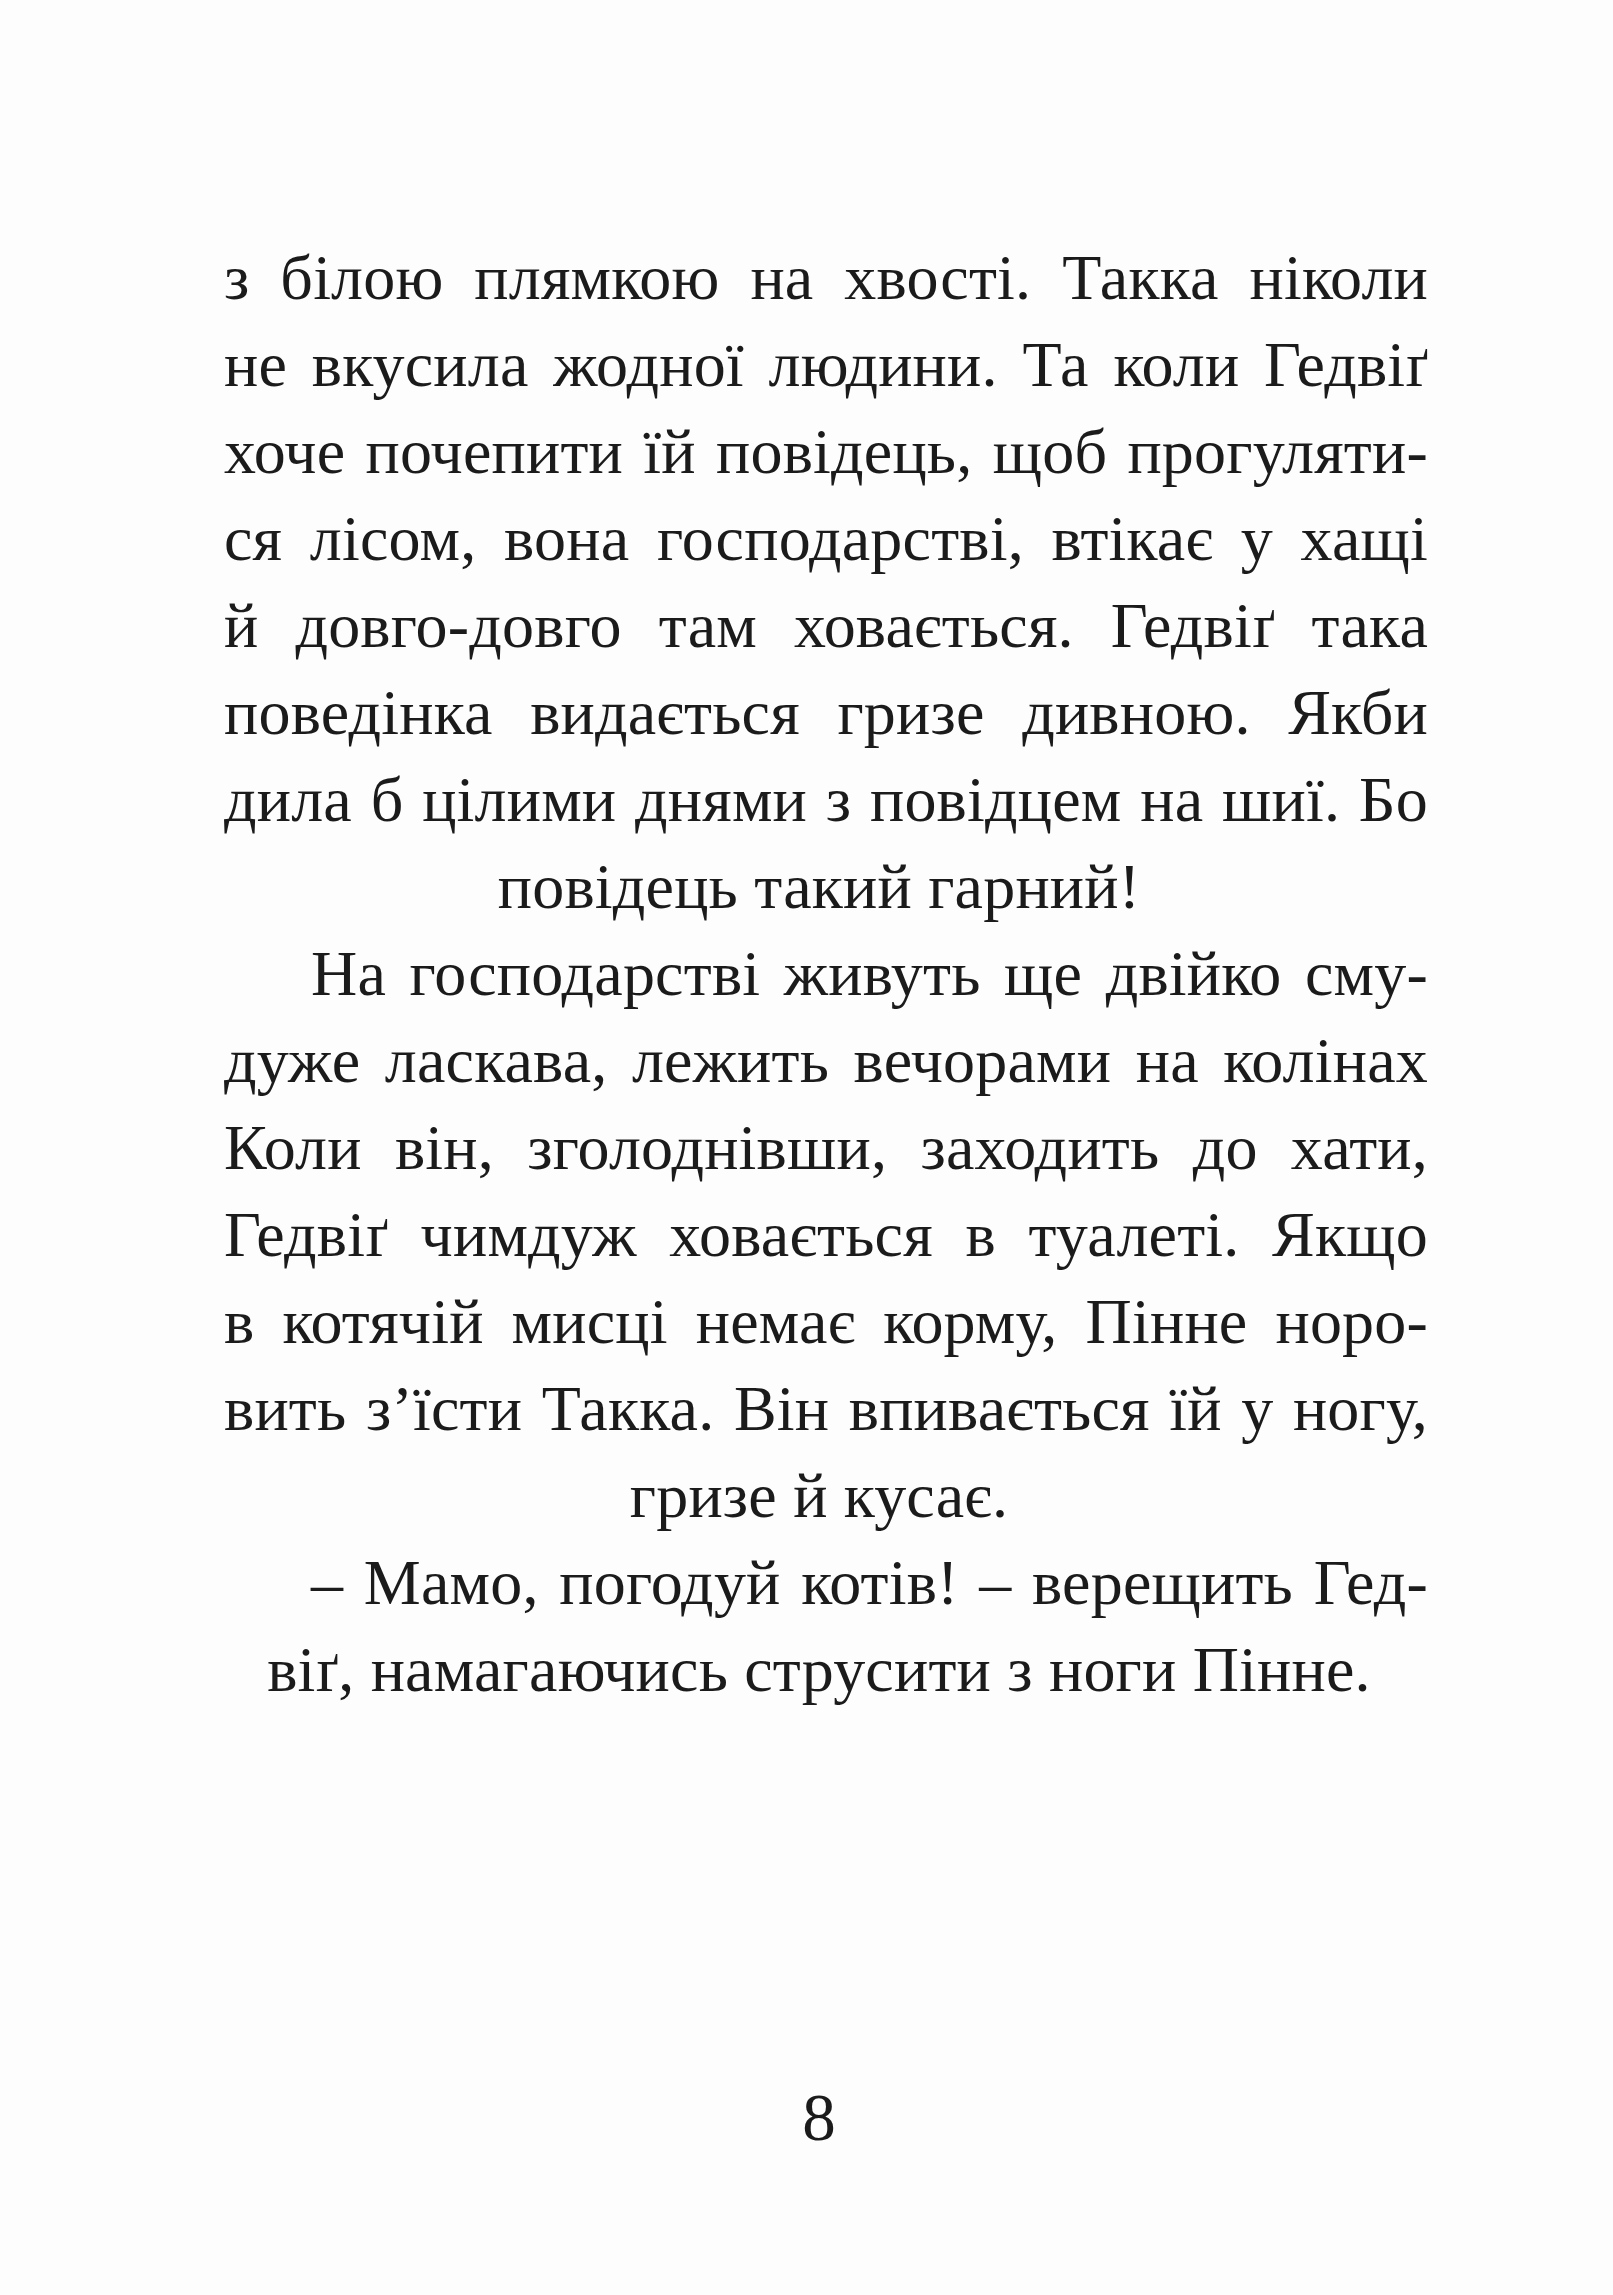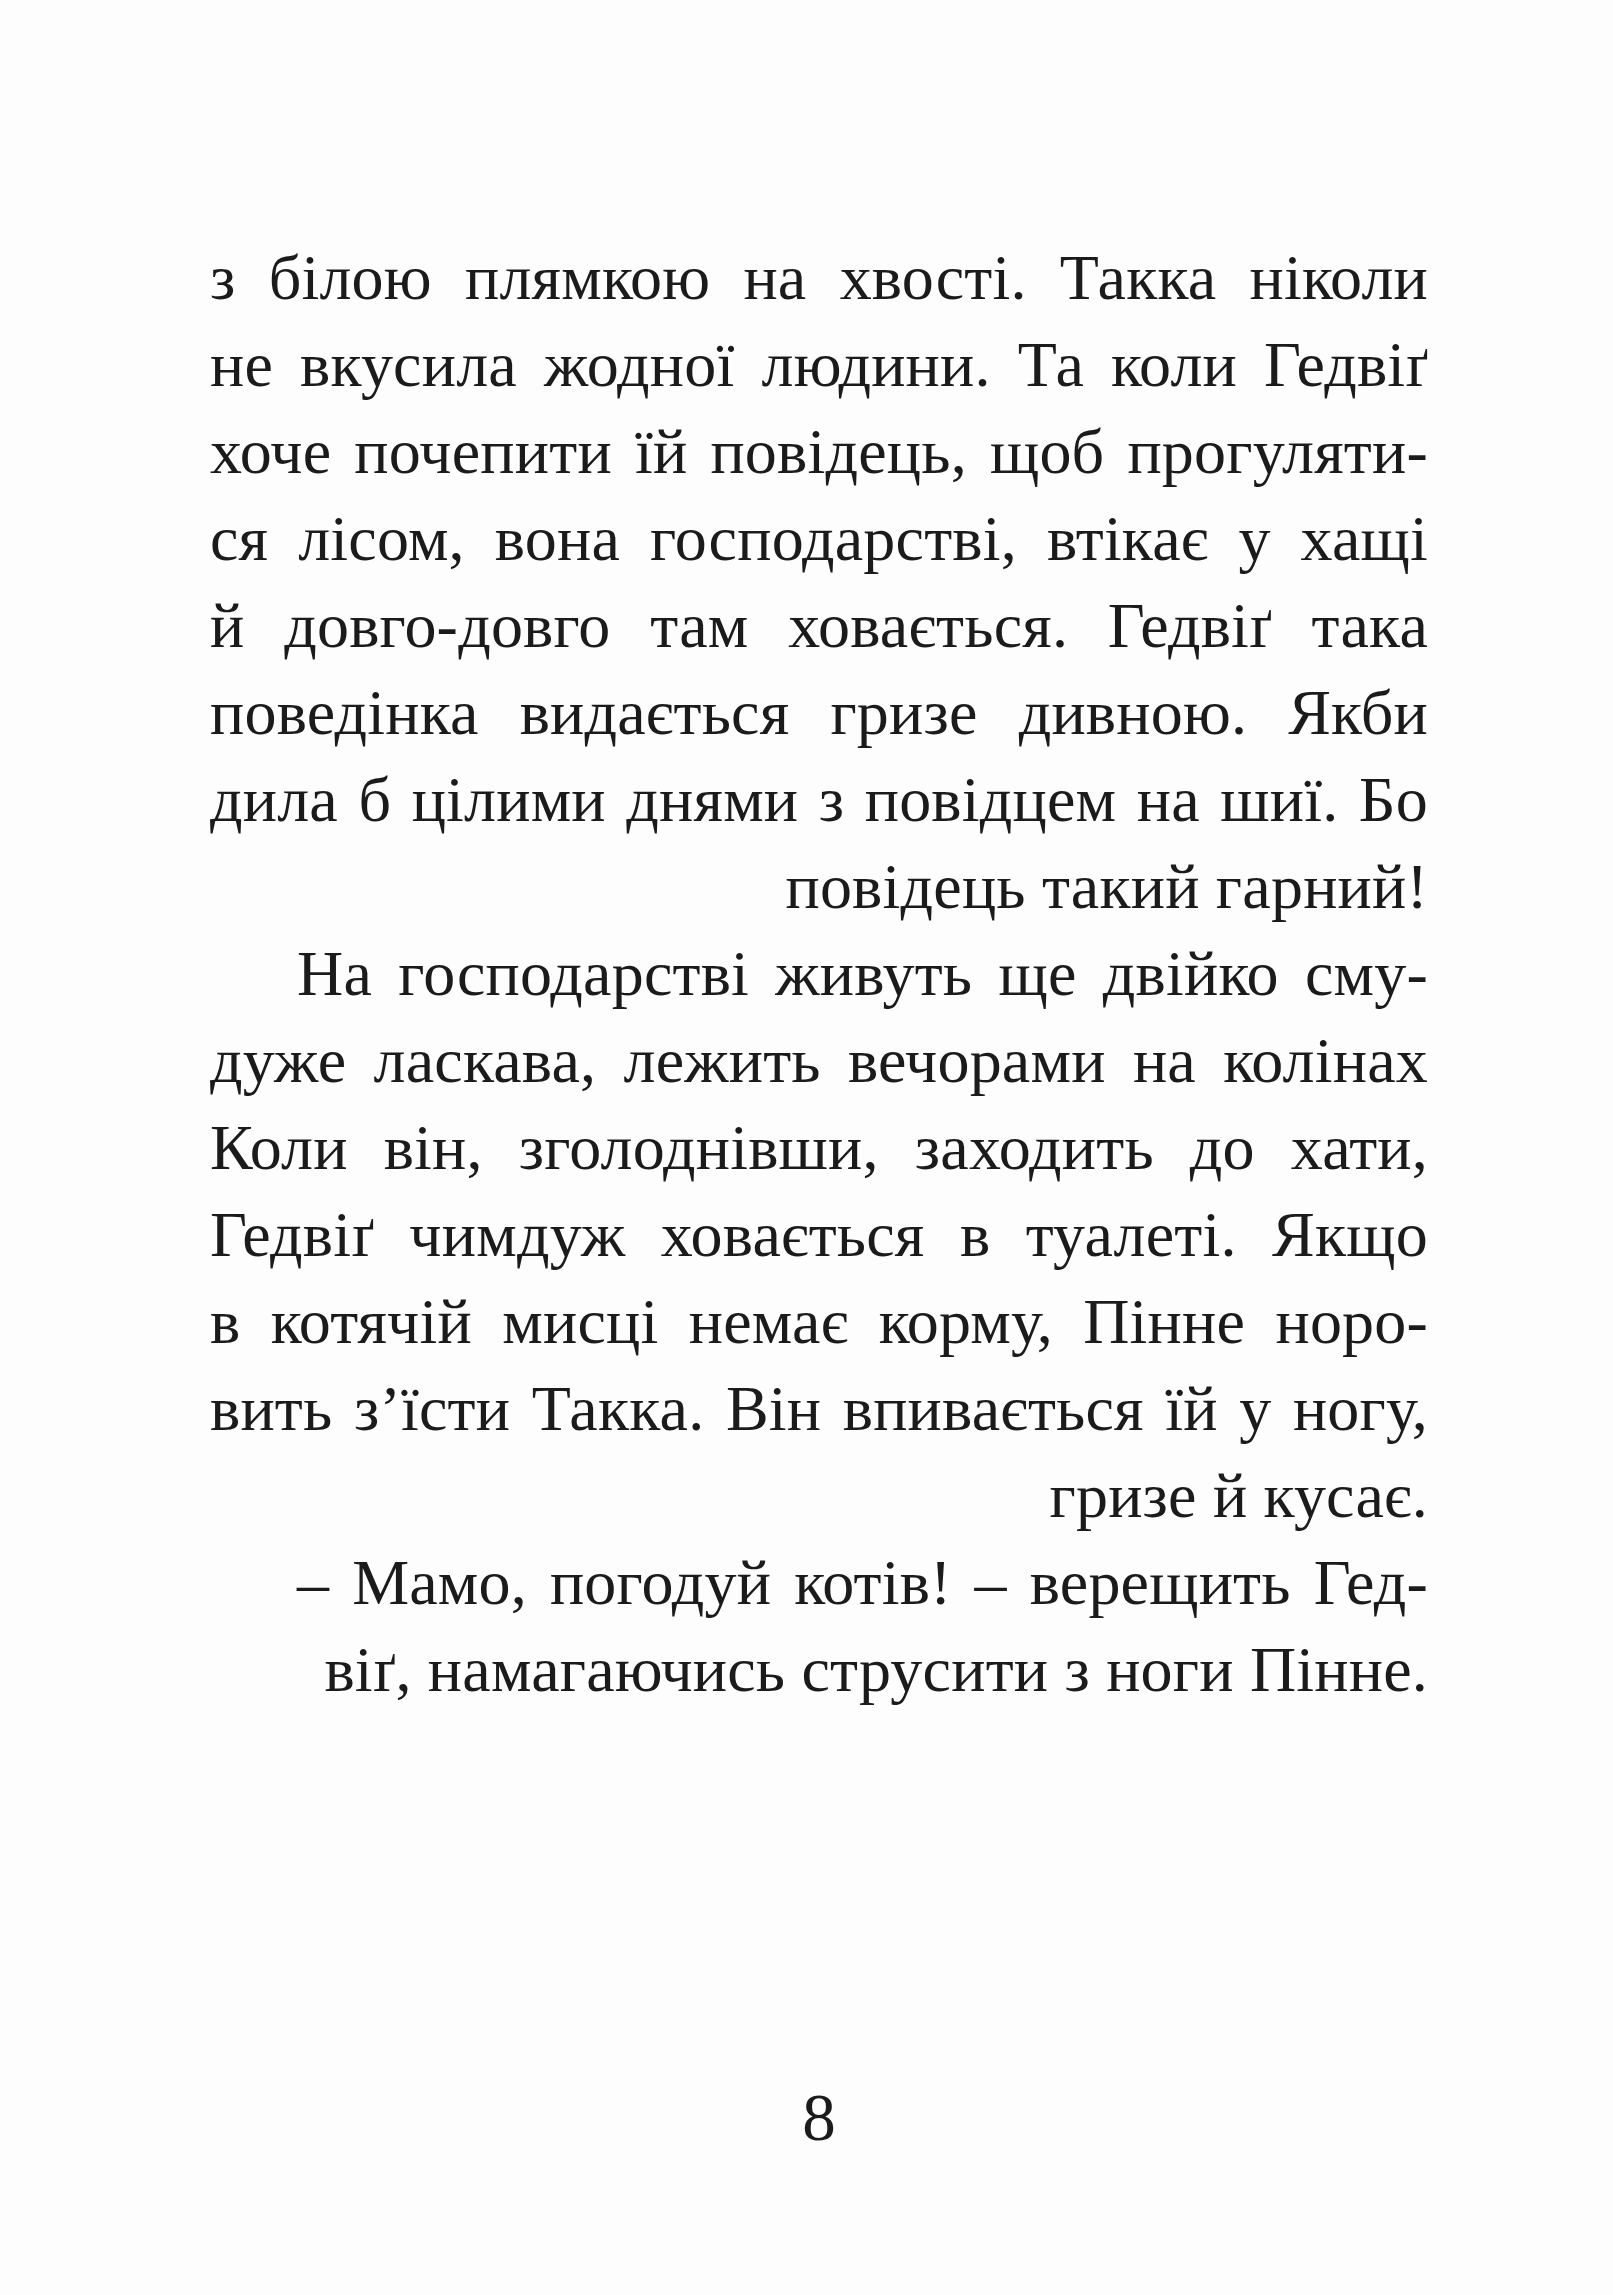--- a/index.html
+++ b/index.html
@@ -24,28 +24,29 @@
     position: absolute;
     left: 210px;
     top: 234px;
     width: 1218px;
   }
   .line {
     font-size: 64px;
     line-height: 87px;
     height: 87px;
     margin: 0;
-    text-align: right;
+    text-align: center;
     white-space: normal;
     letter-spacing: 0.2px;
   }
   
   .line.j {
     text-align: justify;
     text-align-last: justify;
+    margin-left: 14px;
   }
   
   .line.indent {
     text-indent: 87px;
   }
   .page-number {
     position: absolute;
     left: 210px;
     top: 2074px;
     width: 1218px;

